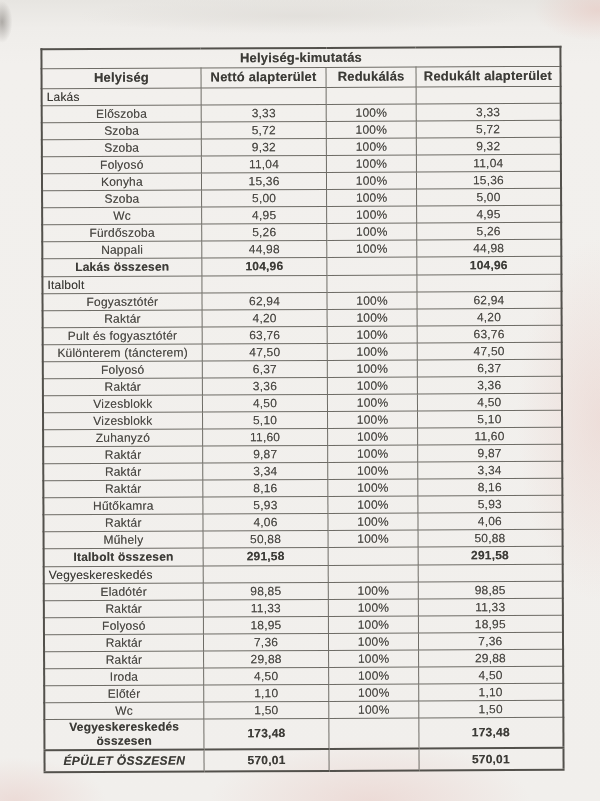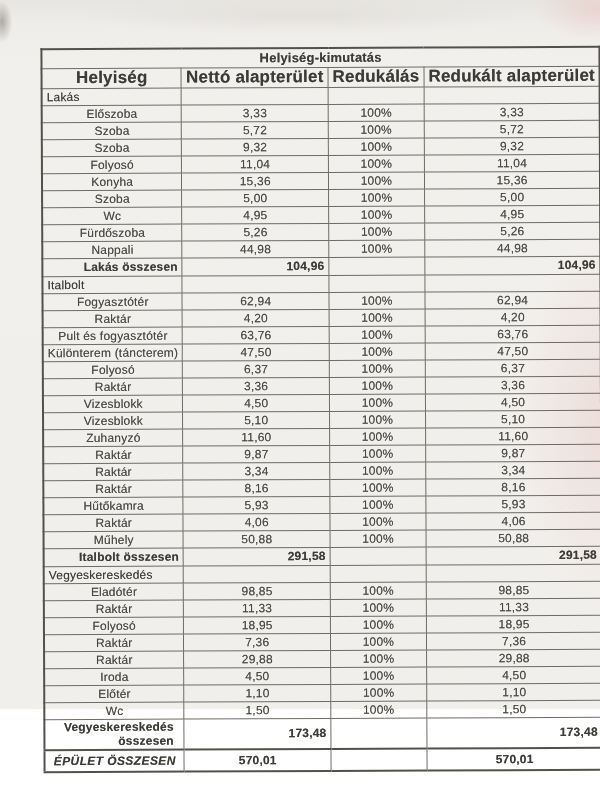--- a/index.html
+++ b/index.html
@@ -1,21 +1,21 @@
 <!DOCTYPE html>
 <html><head>
 <meta charset="utf-8">
 <style>
   html,body{margin:0;padding:0;}
   body{
     width:600px;height:801px;overflow:hidden;
     font-family:"Liberation Sans", sans-serif;
   }
   .paper{
-    position:relative;width:600px;height:709px;
+    position:relative;width:600px;height:801px;
     background-color:#f1efec;
     background-image:
       radial-gradient(ellipse 90px 45px at 597px 10px,  rgba(231,196,189,0.55), transparent 70%),
       radial-gradient(ellipse 120px 260px at 601px 420px, rgba(229,189,182,0.35), transparent 70%),
       radial-gradient(ellipse 230px 90px at 370px 803px, rgba(230,193,187,0.45), transparent 70%),
       radial-gradient(ellipse 130px 60px at 15px 800px, rgba(228,190,184,0.40), transparent 70%),
       radial-gradient(ellipse 14px 28px at 2px 22px,   rgba(110,105,100,0.50), transparent 75%),
       radial-gradient(ellipse 320px 26px at 300px 16px, rgba(219,216,211,0.55), transparent 70%),
       linear-gradient(180deg,#e7e5e1 0%, #efedea 3.5%, #f2f0ed 8%, #f1efec 100%);
   }
@@ -32,26 +32,26 @@
     border:1px solid #6e6c66;
     font-size:12px;
     height:16px;
     padding:0 4px;
     line-height:1.08;
     vertical-align:middle;
     white-space:nowrap;
   }
   .title-row td{height:18px;}
   .title-cell{font-weight:bold;font-size:13px;text-align:center;color:#3c3b37;}
-  .header-row th{height:19px;font-weight:bold;font-size:17px;text-align:center;color:#3c3b37;}
+  .header-row th{height:19px;font-weight:bold;font-size:13px;text-align:center;color:#3c3b37;}
   .section-cell{font-weight:normal;text-align:left;color:#3c3b37;}
   .name-left{text-align:center;}
   .name-center{text-align:center;border-radius:7px;}
   .num{text-align:center;}
-  .total-row td{height:17px;text-align:right;}
+  .total-row td{height:17px;}
   .total-label{font-weight:bold;text-align:center;color:#3c3b37;}
   .total-num{font-weight:bold;text-align:center;color:#3c3b37;}
   .tall-total td{height:29px;white-space:normal;}
   .tall-total .total-label{line-height:1.1;padding:0 10px;margin-top:36px;}
   .grand-total-row td{height:20px;border-top:2px solid #53514c;border-bottom:2px solid #53514c;}
   .grand-total-row .total-label{letter-spacing:0.4px;font-style:italic;}
 </style>
 </head>
 <body>
 

